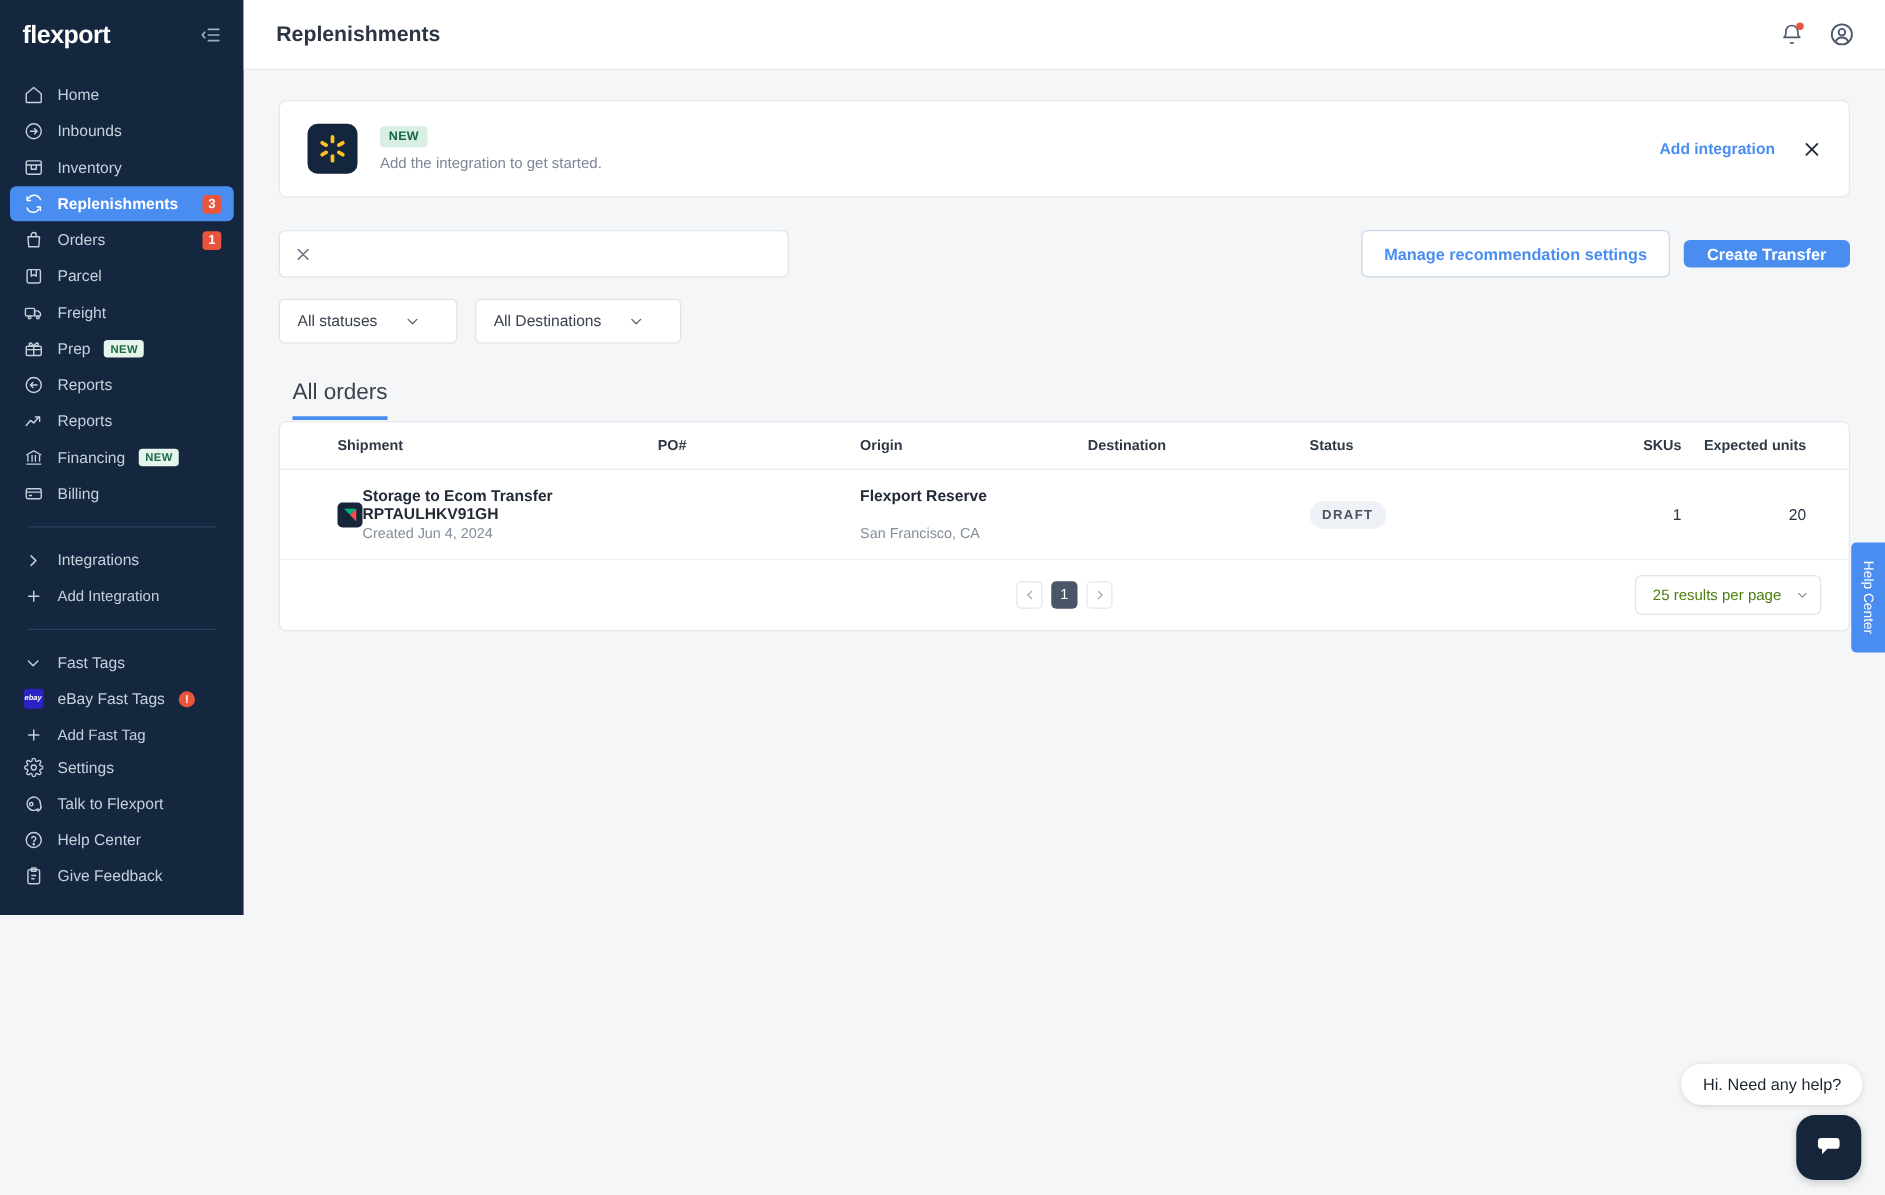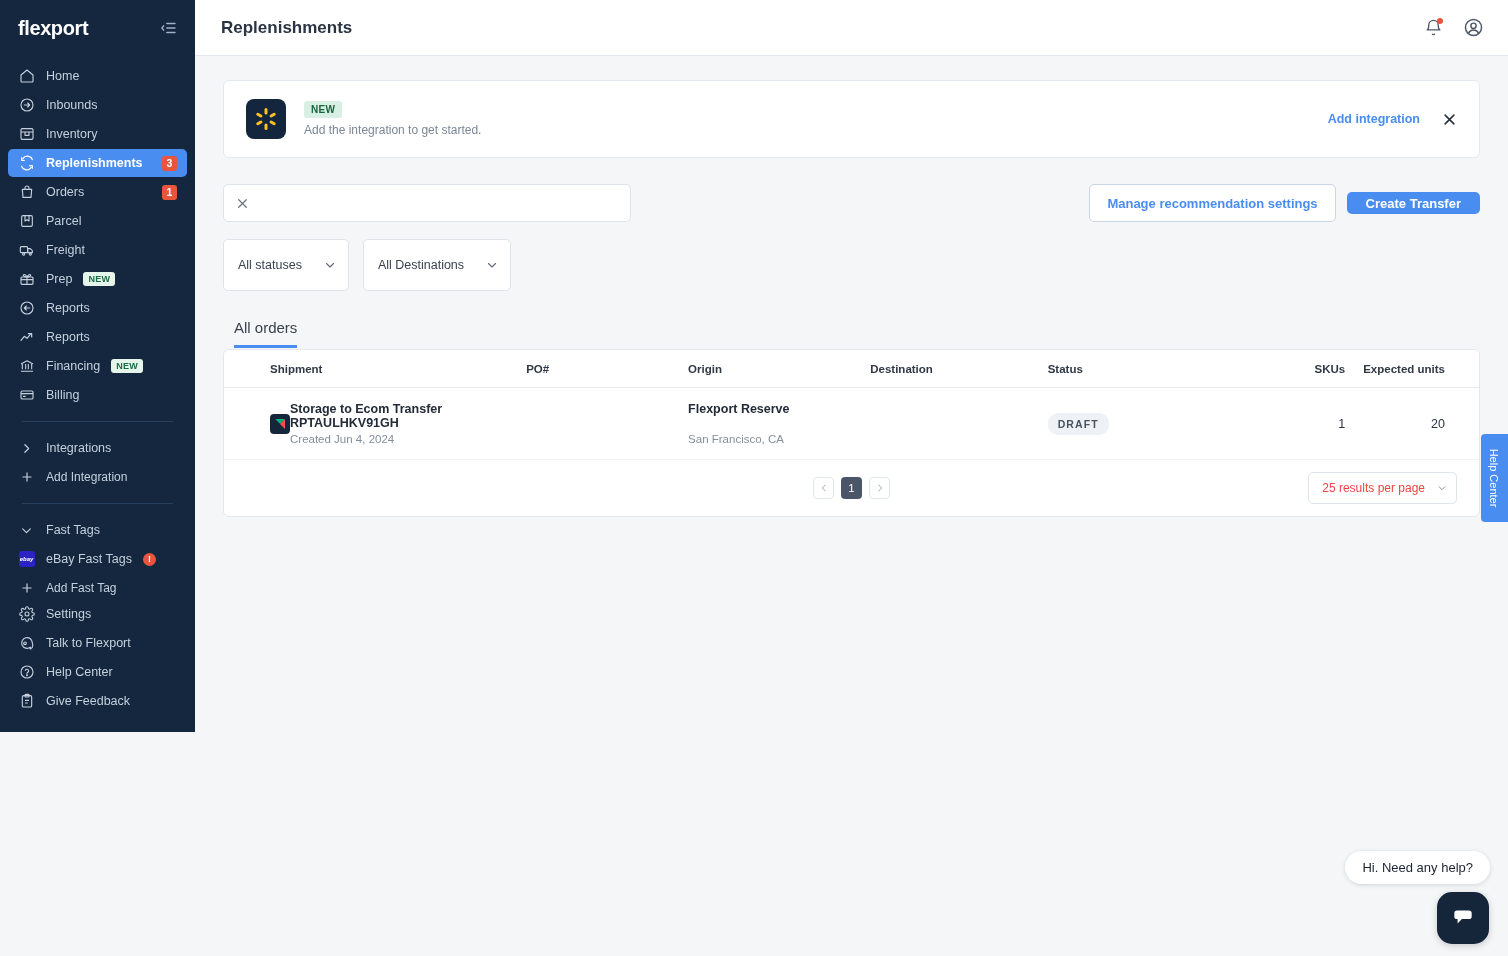--- a/index.html
+++ b/index.html
@@ -119,31 +119,31 @@
   }
   .btn-primary {
     height: 22px; padding: 0 19px; border: none; border-radius: 5px;
     background: #4a8df0; color: #fff; font-size: 13px; font-weight: 600; cursor: pointer;
     font-family: inherit;
   }
 
   
   .filters { display: flex; gap: 14px; margin-bottom: 28px; }
   .filter-sel {
-    height: 52px; min-width: 115px; background: #fff;
+    height: 36px; min-width: 115px; background: #fff;
     border: 1px solid #dfe4ea; border-radius: 5px;
     display: flex; align-items: center; justify-content: space-between;
-    padding: 0 12px 0 14px; gap: 22px; font-size: 12.5px; color: #39424f; cursor: pointer;
+    padding: 0 29px 0 14px; gap: 22px; font-size: 12.5px; color: #39424f; cursor: pointer;
   }
   .filter-sel .chev { color: #5d6877; display:flex; }
 
   
   .tabs { display: flex; gap: 26px; padding-left: 11px; border-bottom: 1px solid transparent; }
   .tab {
-    font-size: 15px; color: #39424f; padding-bottom: 9px;
+    font-size: 18px; color: #39424f; padding-bottom: 9px;
     border-bottom: 3px solid #4a8df0; cursor: pointer;
   }
 
   
   .table-card { background: #fff; border: 1px solid #e3e8ee; border-radius: 6px; overflow: hidden; }
   table { width: 100%; border-collapse: collapse; }
   thead th {
     font-size: 11.5px; font-weight: 700; color: #2f3946;
     padding: 13px 0 12px 0; text-align: left;
     border-bottom: 1px solid #e8ecf1; background: #fff; white-space: nowrap;
@@ -186,21 +186,21 @@
   }
   .pg-num {
     width: 21px; height: 22px; border-radius: 4px; background: #4a5568;
     color: #fff; font-size: 11.5px; display: flex; align-items: center;
     justify-content: center; cursor: pointer;
   }
   .per-page {
     position: absolute; right: 22px; top: 50%; transform: translateY(-50%);
     height: 32px; border: 1px solid #dfe4ea; border-radius: 5px; background: #fff;
     display: flex; align-items: center; gap: 12px; padding: 0 9px 0 13px;
-    font-size: 12px; color: #ef4444; cursor: pointer;
+    font-size: 12px; color: #4d7c0f; cursor: pointer;
   }
 
   
   .help-tab {
     position: absolute; right: 0; top: 434px;
     width: 27px; height: 88px; background: #4a8df0;
     border-radius: 4px 0 0 4px; cursor: pointer;
     display: flex; align-items: center; justify-content: center;
   }
   .help-tab span {

